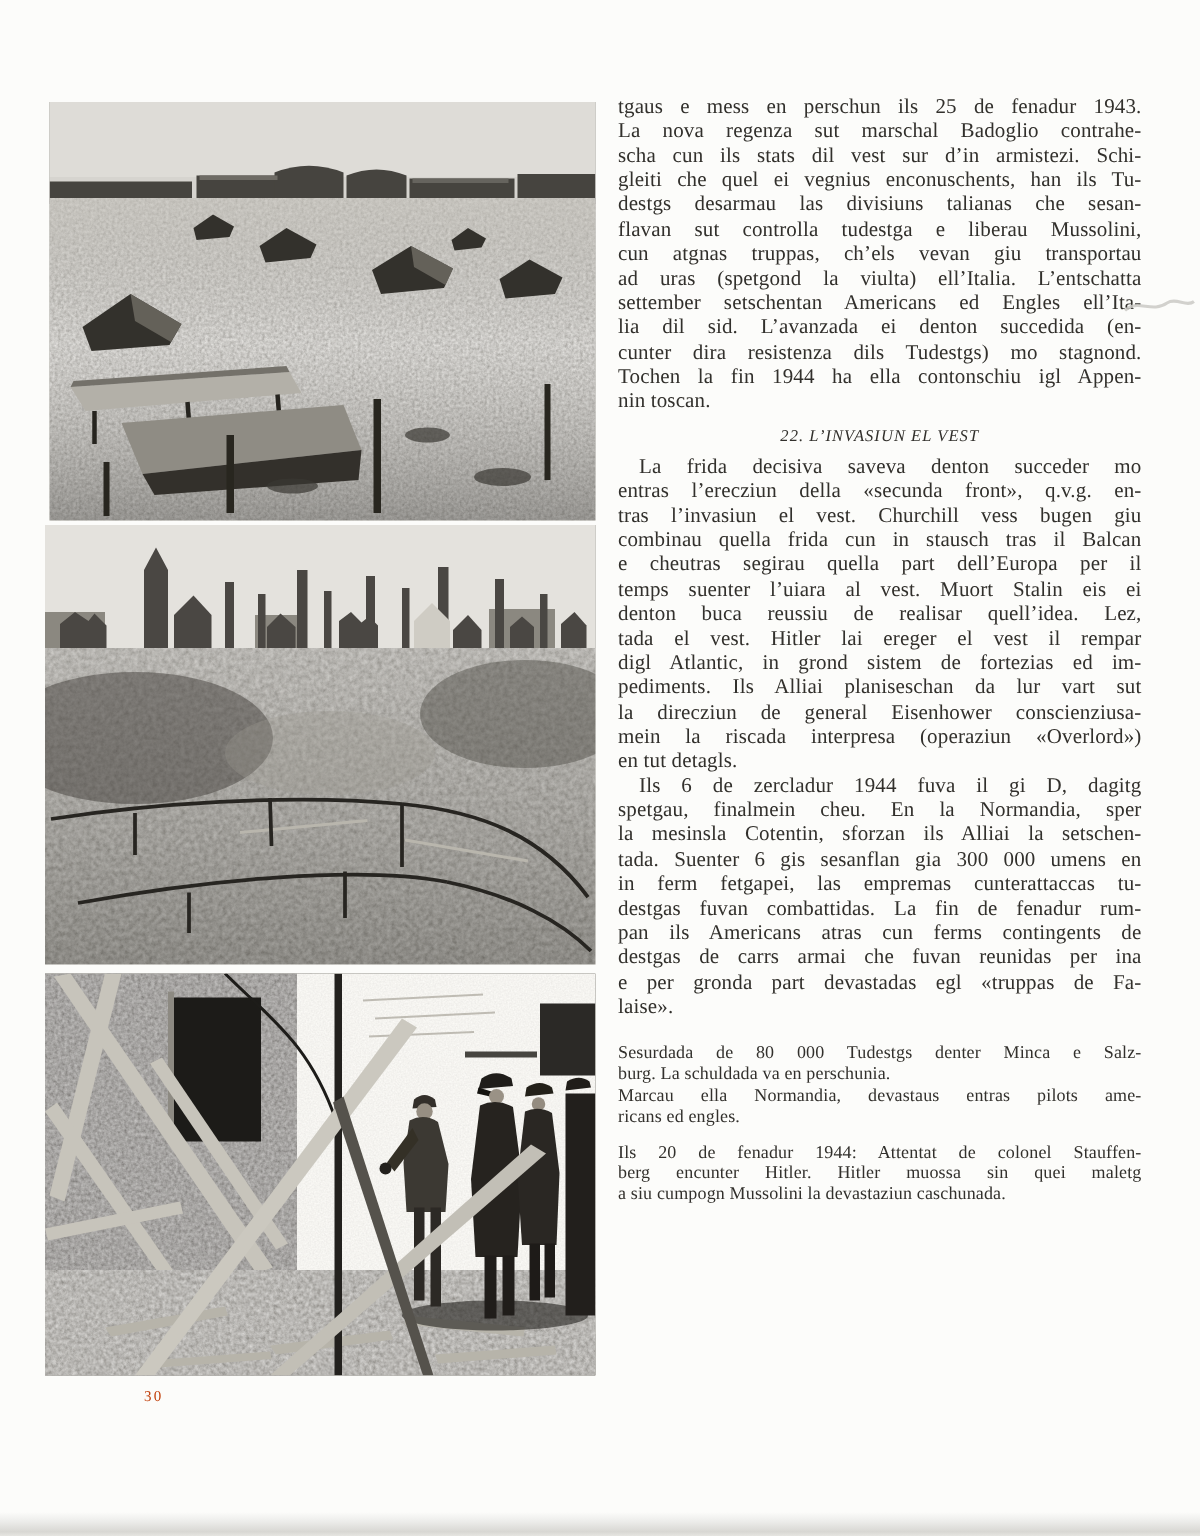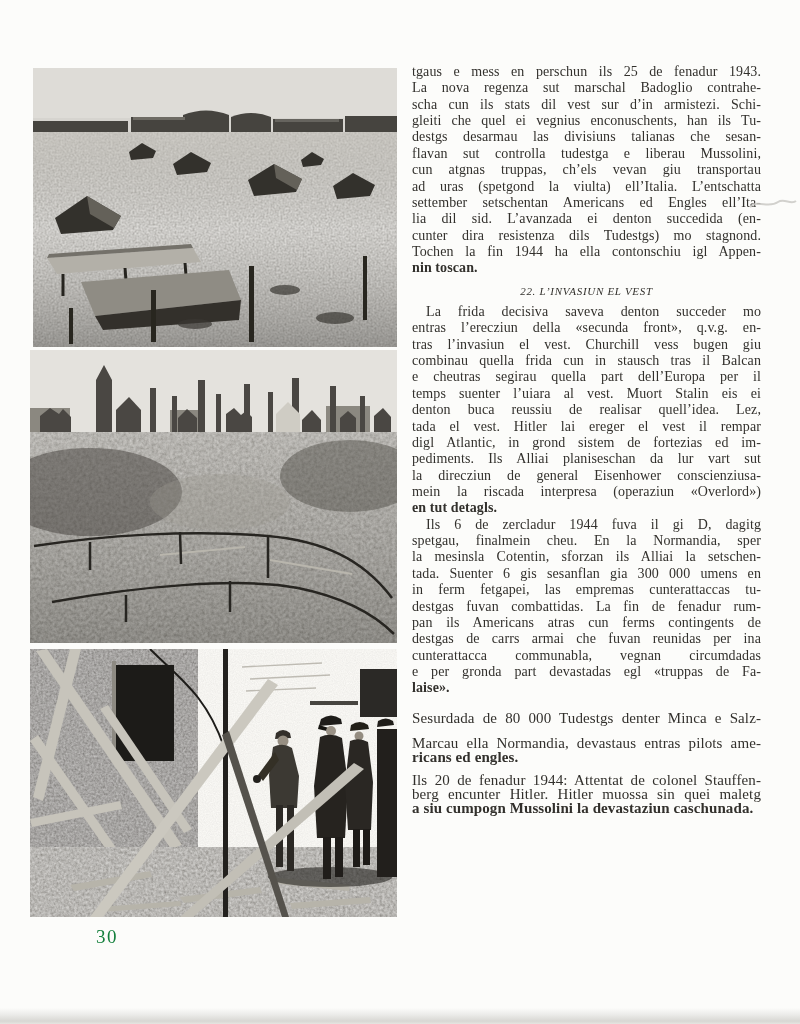--- a/index.html
+++ b/index.html
@@ -9,34 +9,34 @@
     font-family:"Liberation Serif","DejaVu Serif",serif;
   }
   .photo{position:absolute;overflow:hidden;background:#9a978f;}
   .photo svg{display:block;width:100%;height:100%;}
 
   #textcol{
     position:absolute;left:412px;top:64px;width:349px;
     font-size:14px;line-height:16.36px;letter-spacing:0.1px;
   }
   .tline{text-align:justify;text-align-last:justify;white-space:normal;}
-  .tline.last{text-align-last:left;font-weight:bold;}
+  .tline.last{text-align-last:left;}
   .tline.indent{text-indent:14px;}
   .heading{
     font-style:italic;font-size:11px;letter-spacing:0.7px;
     text-align:center;margin:6px 0 5px 0;
   }
-  .caption{font-size:15px;line-height:13.6px;letter-spacing:0.1px;}
+  .caption{font-size:12px;line-height:13.6px;letter-spacing:0.1px;}
   .cap1{margin-top:15px;}
-  .cap2{margin-top:12px;}
+  .cap2{margin-top:2px;}
   .cap3{margin-top:10px;}
 
   #pagenum{
     position:absolute;left:96px;top:926px;
-    font-size:19px;letter-spacing:1.5px;color:#15803d;
+    font-size:10px;letter-spacing:1.5px;color:#c2410c;
   }
   #scribble{position:absolute;left:748px;top:192px;width:50px;height:24px;opacity:.85;}
   #bottomband{
     position:absolute;left:0;right:0;bottom:0;height:16px;
     background:linear-gradient(180deg,#fcfcfa 0%,#ececea 40%,#d8d7d3 82%,#e6e5e1 100%);
   }
 </style>
 </head>
 <body>
 
@@ -317,27 +317,27 @@
       </div>
     <div>
         <div class="tline indent">Ils 6 de zercladur 1944 fuva il gi D, dagitg</div>
         <div class="tline">spetgau, finalmein cheu. En la Normandia, sper</div>
         <div class="tline">la mesinsla Cotentin, sforzan ils Alliai la setschen-</div>
         <div class="tline">tada. Suenter 6 gis sesanflan gia 300 000 umens en</div>
         <div class="tline">in ferm fetgapei, las empremas cunterattaccas tu-</div>
         <div class="tline">destgas fuvan combattidas. La fin de fenadur rum-</div>
         <div class="tline">pan ils Americans atras cun ferms contingents de</div>
         <div class="tline">destgas de carrs armai che fuvan reunidas per ina</div>
-        <div class="tline">cunterattacca communabla, vegnan circumdadas</div>
         <div class="tline">e per gronda part devastadas egl «truppas de Fa-</div>
         <div class="tline last">laise».</div>
       </div>
 
     <div class="caption cap1">
         <div class="tline">Sesurdada de 80 000 Tudestgs denter Minca e Salz-</div>
+        <div class="tline last">burg. La schuldada va en perschunia.</div>
       </div>
     <div class="caption cap2">
         <div class="tline">Marcau ella Normandia, devastaus entras pilots ame-</div>
         <div class="tline last">ricans ed engles.</div>
       </div>
     <div class="caption cap3">
         <div class="tline">Ils 20 de fenadur 1944: Attentat de colonel Stauffen-</div>
         <div class="tline">berg encunter Hitler. Hitler muossa sin quei maletg</div>
         <div class="tline last">a siu cumpogn Mussolini la devastaziun caschunada.</div>
       </div>

